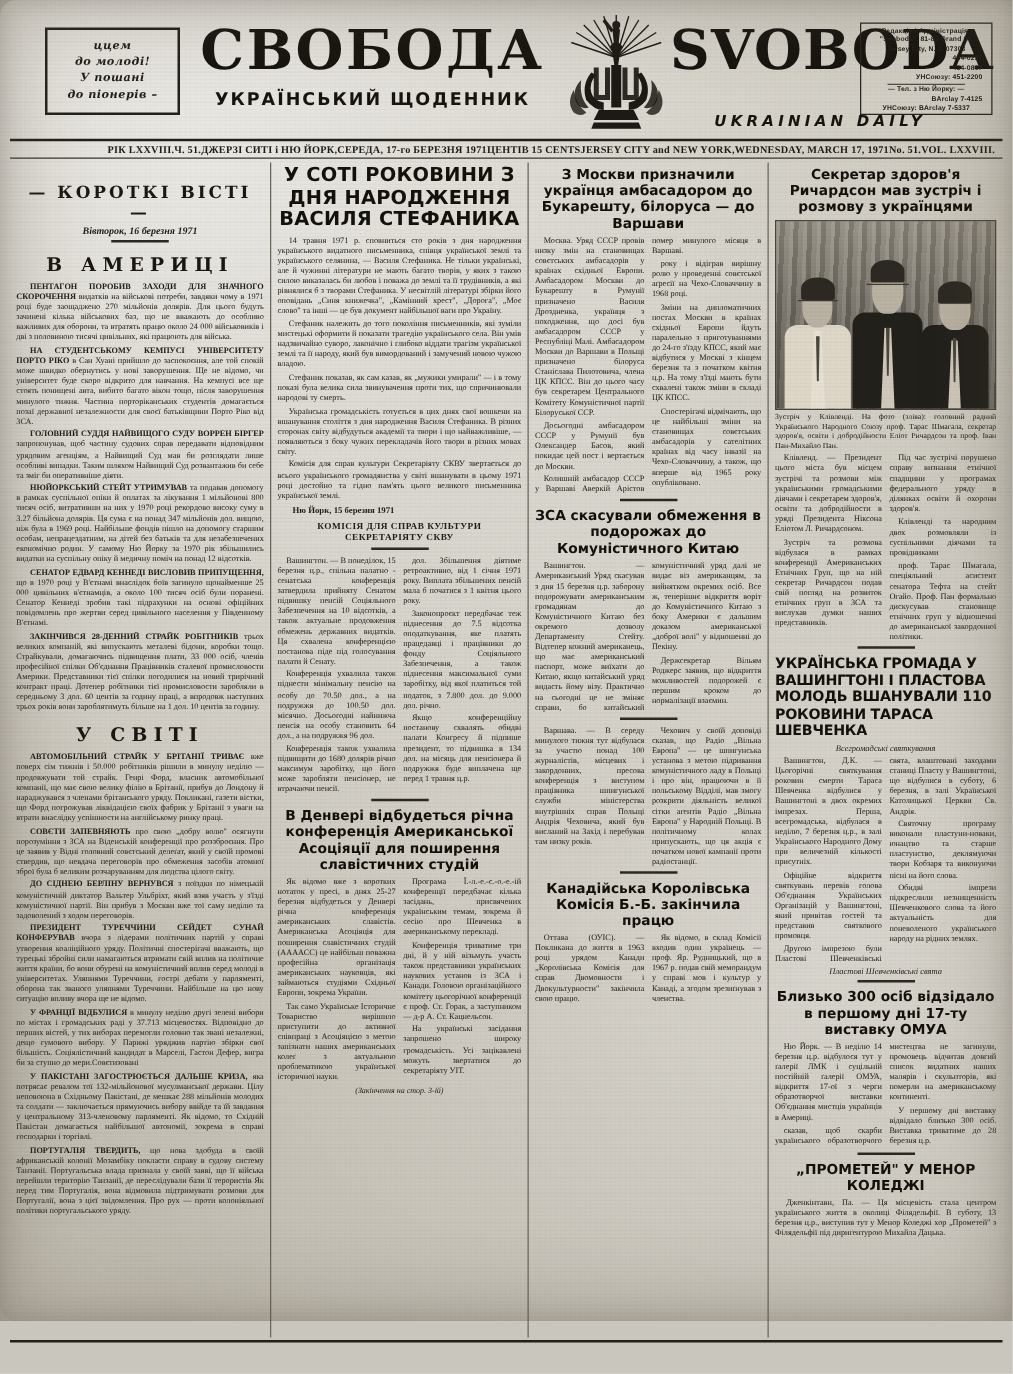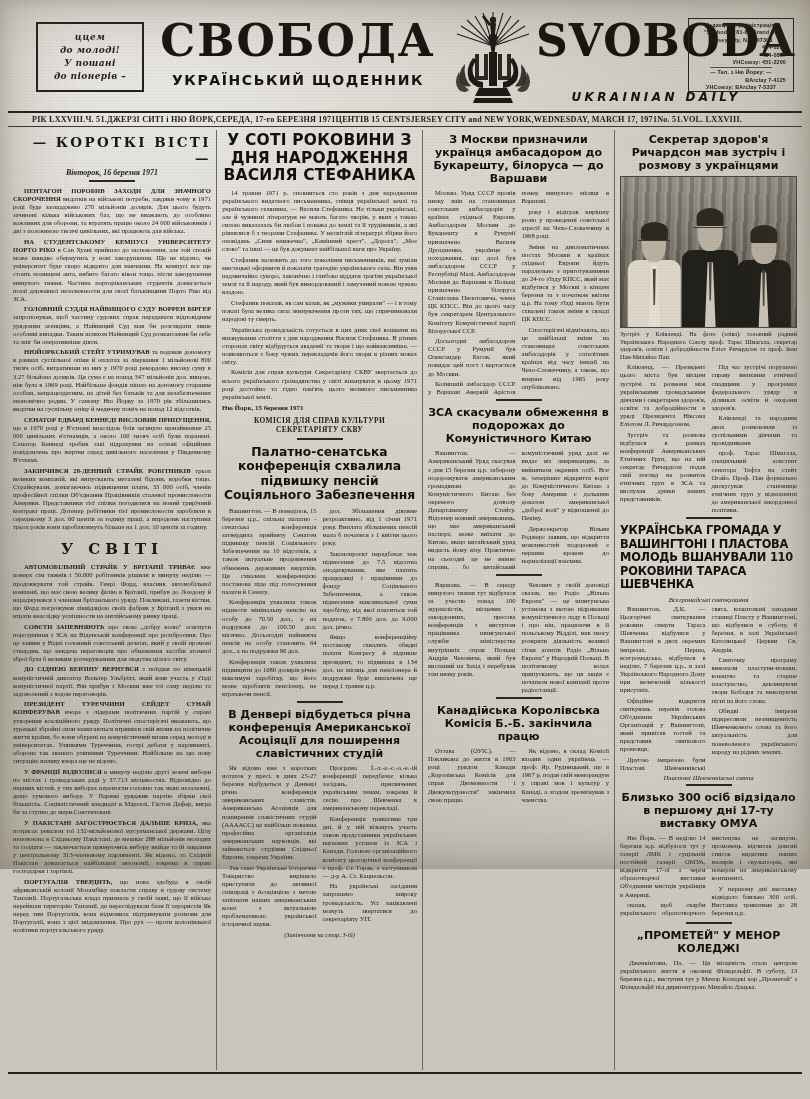--- a/index.html
+++ b/index.html
@@ -3,27 +3,28 @@
 <meta charset="utf-8">
 <style>
   html,body{margin:0;padding:0;}
   body{
     width:810px;height:1099px;overflow:hidden;
     background:#c9c6bd;
     font-family:"Liberation Serif", serif;
     color:#1a1713;
   }
   .page{
-    position:relative;width:810px;height:869px;
+    position:relative;width:810px;height:1057px;
     background:
       radial-gradient(circle at 20% 12%, rgba(255,255,255,.55), rgba(255,255,255,0) 55%),
       radial-gradient(circle at 82% 72%, rgba(255,255,255,.35), rgba(255,255,255,0) 60%),
       linear-gradient(170deg,#d2cec4 0%,#cac6bb 35%,#c4bfb4 70%,#bdb8ac 100%);
     box-sizing:border-box;
     padding:6px 8px 4px 8px;
+    border-radius:13px;
   }
   .grain{
     position:absolute;inset:0;pointer-events:none;
     background-image:
       repeating-linear-gradient(0deg, rgba(0,0,0,.035) 0 1px, rgba(0,0,0,0) 1px 3px),
       repeating-linear-gradient(90deg, rgba(0,0,0,.02) 0 1px, rgba(0,0,0,0) 1px 4px);
     mix-blend-mode:multiply;opacity:.55;
   }
   .vignette{
     position:absolute;inset:0;pointer-events:none;
@@ -71,38 +72,38 @@
     font-family:"Liberation Sans",sans-serif;font-weight:bold;font-size:5.4px;
     line-height:7.4px;letter-spacing:.15px;color:#23201b;white-space:nowrap;
   }
   .mh-right .r{text-align:right;padding-right:4px;}
   .mh-right .sep{border-top:1px solid #555048;margin:1px 18px;height:0;line-height:0;font-size:0;}
 
   
   .rule-thick{border-top:2px solid #232019;margin:1px 0 0 0;}
   .rule-thin{border-top:1px solid #3b362e;}
   .dateline{
-    display:flex;align-items:center;justify-content:flex-start;
+    display:flex;align-items:center;justify-content:flex-end;
     padding:2px 6px 2px 24px;
     font-family:"Liberation Serif",serif;font-weight:bold;font-size:8.2px;
     letter-spacing:.2px;color:#201d17;white-space:nowrap;
   }
   .dateline span{display:inline-block;}
 
   
   .content{display:flex;height:940px;margin-top:3px;}
   .col{box-sizing:border-box;padding:0 5px;position:relative;}
   .c1{width:209px;border-right:1px solid #6d665a;}
   .c2{width:206px;border-right:1px solid #6d665a;}
   .c3{width:192px;border-right:1px solid #6d665a;}
   .c4{width:187px;}
 
   .kicker{
-    text-align:right;font-family:"DejaVu Serif",serif;font-weight:bold;
-    font-size:13.5px;letter-spacing:2.4px;color:#1b1812;margin:4px 0 2px;
+    text-align:center;font-family:"DejaVu Serif",serif;font-weight:bold;
+    font-size:13.5px;letter-spacing:2.4px;color:#1b1812;margin:16px 0 2px;
   }
   .kicker-date{
     text-align:center;font-family:"Liberation Serif",serif;font-style:italic;font-weight:bold;
     font-size:8px;color:#221f19;margin-bottom:3px;
   }
   .minirule{width:46px;height:2px;background:#2c2821;margin:3px auto 5px;}
   .section-h{
     text-align:center;font-family:"DejaVu Serif",serif;font-weight:bold;
     font-size:15px;letter-spacing:5px;color:#1a1711;margin:9px 0 5px;
   }
@@ -130,21 +131,21 @@
   .p{
     font-family:"Liberation Serif",serif;font-size:6.6px;line-height:8.1px;
     text-align:justify;text-indent:9px;margin:0 0 2.5px;color:#232019;
     -webkit-hyphens:auto;hyphens:auto;
   }
   .p b{font-weight:bold;}
   .p.lead{text-indent:11px;}
   .twocol{column-count:2;column-gap:6px;column-rule:0;}
   .twocol .p{text-indent:7px;}
   .byline{
-    font-family:"Liberation Serif",serif;font-size:7px;font-weight:bold;margin:3px 0 2px;color:#232019;
+    font-family:"Liberation Serif",serif;font-size:7px;font-weight:bold;margin:3px 12px 2px;color:#232019;
   }
   .orgline{
     text-align:center;font-family:"Liberation Serif",serif;font-weight:bold;
     font-size:7.4px;line-height:9.5px;letter-spacing:.4px;margin:4px 0 2px;color:#232019;
   }
   .signline{
     text-align:center;font-family:"Liberation Serif",serif;font-style:italic;
     font-size:6.8px;margin:2px 0;color:#232019;
   }
   .cont{
@@ -281,20 +282,21 @@
   </div>
   <div class="rule-thin"></div>
 
   <div class="content">
 
     <div class="col c1">
       <div class="kicker">— КОРОТКІ ВІСТІ —</div>
       <div class="kicker-date">Вівторок, 16 березня 1971</div>
       <div class="minirule"></div>
 
+      <div class="section-h">В АМЕРИЦІ</div>
 
       <p class="p lead"><b>ПЕНТАГОН ПОРОБИВ ЗАХОДИ ДЛЯ ЗНАЧНОГО СКОРОЧЕННЯ</b><span> видатків на військові потреби, завдяки чому в 1971 році буде заощаджено 270 мільйонів долярів. Для цього будуть зачинені кілька військових баз, що не вважають до особливо важливих для оборони, та втратять працю около 24 000 військовиків і дві з половиною тисячі цивільних, які працюють для війська.</span></p>
       <p class="p lead"><b>НА СТУДЕНТСЬКОМУ КЕМПУСІ УНІВЕРСИТЕТУ ПОРТО РІКО</b><span> в Сан Хуані прийшло до заспокоєння, але той спокій може швидко обернутись у нові заворушення. Ще не відомо, чи університет буде скоро відкрито для навчання. На кемпусі все ще стоять понищені авта, вибито багато вікон тощо, після заворушення минулого тижня. Частина порторіканських студентів домагається позаї державної незалежности для своєї батьківщини Порто Ріко від ЗСА.</span></p>
       <p class="p lead"><b>ГОЛОВНИЙ СУДДЯ НАЙВИЩОГО СУДУ ВОРРЕН БІРГЕР</b><span> запропонував, щоб частину судових справ передавати відповідним урядовим агенціям, а Найвищий Суд мав би розглядати лише особливі випадки. Таким шляхом Найвищий Суд розвантажив би себе та зміг би оперативніше діяти.</span></p>
       <p class="p lead"><b>НЮЙОРКСЬКИЙ СТЕЙТ УТРИМУВАВ</b><span> та подавав допомогу в рамках суспільної опіки й оплатах за лікування 1 мільйонові 800 тисяч осіб, витративши на них у 1970 році рекордово високу суму в 3.27 більйона долярів. Ця сума є на понад 347 мільйонів дол. вищою, ніж була в 1969 році. Найбільше фондів пішло на допомогу старшим особам, непрацездатним, на дітей без батьків та для незабезпечених економічно родин. У самому Ню Йорку за 1970 рік збільшились видатки на суспільну опіку й медичну поміч на понад 12 відсотків.</span></p>
       <p class="p lead"><b>СЕНАТОР ЕДВАРД КЕННЕДІ ВИСЛОВИВ ПРИПУЩЕННЯ,</b><span> що в 1970 році у В'єтнамі внаслідок боїв загинуло щонайменше 25 000 цивільних в'єтнамців, а около 100 тисяч осіб були поранені. Сенатор Кеннеді зробив такі підрахунки на основі офіційних повідомлень про жертви серед цивільного населення у Південному В'єтнамі.</span></p>
       <p class="p lead"><b>ЗАКІНЧИВСЯ 28-ДЕННИЙ СТРАЙК РОБІТНИКІВ</b><span> трьох великих компаній, які випускають металеві бідони, коробки тощо. Страйкували, домагаючись підвищення плати, 33 000 осіб, членів професійної спілки Об'єднання Працівників сталевої промисловости Америки. Представники тієї спілки погодилися на новий трирічний контракт праці. Дотепер робітники тієї промисловости заробляли в середньому 3 дол. 60 центів за годину праці, а впродовж наступних трьох років вони зароблятимуть більше на 1 дол. 10 центів за годину.</span></p>
 
       <div class="section-h">У СВІТІ</div>
 
@@ -314,21 +316,20 @@
       <p class="p">Стефаник належить до того покоління письменників, які зуміли мистецькі оформити й показати трагедію українського села. Він умів надзвичайно суворо, лаконічно і глибоко віддати трагізм української землі та її народу, який був вимордований і замучений новою чужою владою.</p>
       <p class="p">Стефаник показав, як сам казав, як „мужики умирали" — і в тому показі була велика сила звинувачення проти тих, що спричинювали народові ту смерть.</p>
       <p class="p">Українська громадськість готується в цих днях свої вошкени на вшанування століття з дня народження Василя Стефаника. В різних сторонах світу відбудуться академії та твори і що найважливіше, — появляються з боку чужих перекладачів його твори в різних мовах світу.</p>
       <p class="p">Комісія для справ культури Секретаріяту СКВУ звертається до всього українського громадянства у світі вшанувати в цьому 1971 році достойно та гідно пам'ять цього великого письменника української землі.</p>
 
       <div class="byline">Ню Йорк, 15 березня 1971</div>
       <div class="orgline" style="white-space:pre-line;">КОМІСІЯ ДЛЯ СПРАВ КУЛЬТУРИ
 СЕКРЕТАРІЯТУ СКВУ</div>
       <div class="minirule"></div>
 
-      <div class="hl-med">Палатно-сенатська конференція схвалила підвишку пенсій Соціяльного Забезпечення</div>
       <div class="twocol">
         <p class="p">Вашингтон. — В понеділок, 15 березня ц.р., спільна палатно - сенатська конференція затвердила прийняту Сенатом підвишку пенсій Соціяльного Забезпечення на 10 відсотків, а також актуальне продовження обмежень державних видатків. Ця схвалена конференцією постанова піде під голосування палати й Сенату.</p>
         <p class="p">Конференція ухвалила також піднести мінімальну пенсію на особу до 70.50 дол., а на подружжя до 100.50 дол. місячно. Досьогодні найнижча пенсія на особу становить 64 дол., а на подружжя 96 дол.</p>
         <p class="p">Конференція також ухвалила підвищити до 1680 долярів річно максимум заробітку, що його може заробляти пенсіонер, не втрачаючи пенсії.</p>
         <p class="p">дол. Збільшення діятиме ретроактивно, від 1 січня 1971 року. Виплата збільшених пенсій мала б початися з 1 квітня цього року.</p>
         <p class="p">Законопроєкт передбачає теж піднесення до 7.5 відсотка оподаткування, яке платять працедавці і працівники до фонду Соціяльного Забезпечення, а також піднесення максимальної суми заробітку, від якої платиться той податок, з 7.800 дол. до 9.000 дол. річно.</p>
         <p class="p">Якщо конференційну постанову схвалять обидві палати Конгресу й підпише президент, то підвишка в 134 дол. на місяць для пенсіонера й подружжя буде виплачена ще перед 1 травня ц.р.</p>
       </div>
 
       <div class="minirule"></div>

